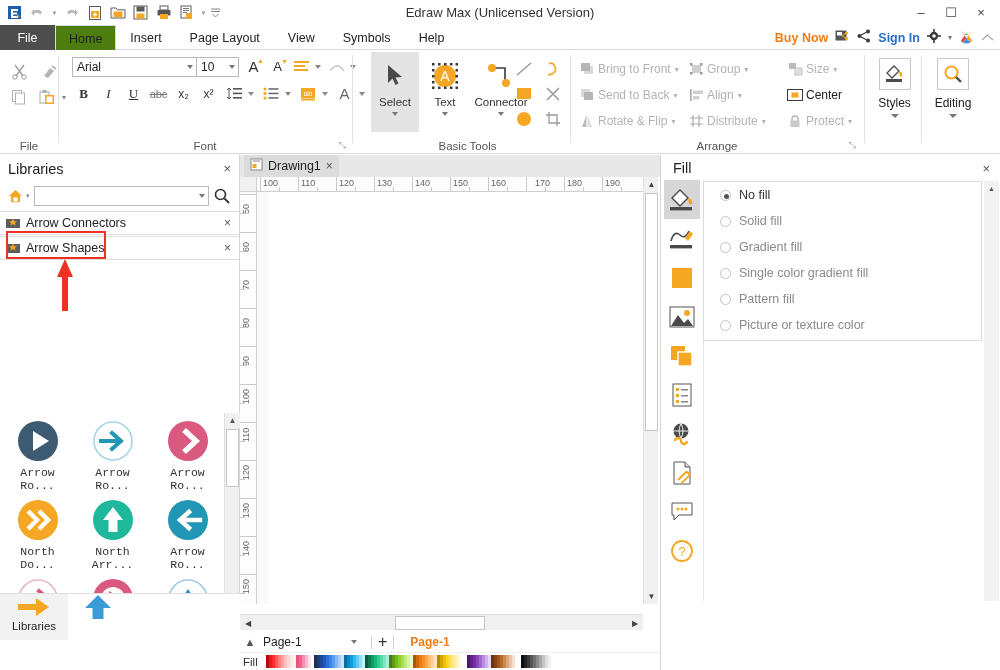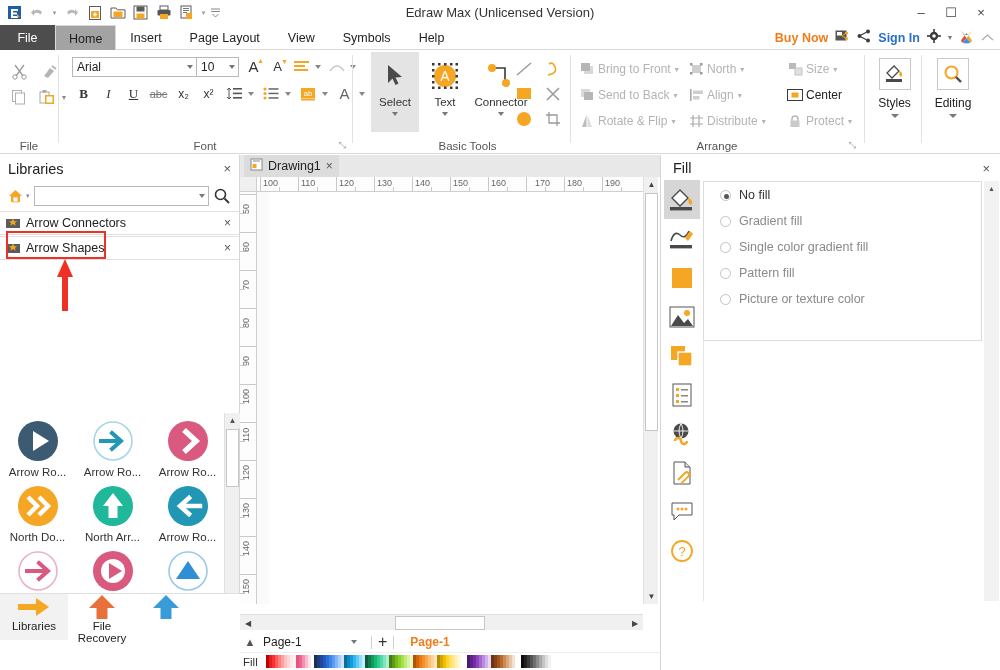--- a/index.html
+++ b/index.html
@@ -40,21 +40,21 @@
   }
   .tabs { position: absolute; left: 0; top: 0; display: flex; height: 25px; align-items: stretch; }
   .tab-file {
     width: 55px; background: #4d4d4d; color: #fff; display: flex; align-items: center;
     justify-content: center; font-size: 12.5px;
   }
   .tab {
     padding: 0 13px; display: flex; align-items: center; font-size: 12.5px; color: #222;
     background: transparent; border: 1px solid transparent; border-bottom: none;
   }
-  .tab.active { background: #a3a3a3; border-color: #d9d9d9; position: relative; top: 0; height: 26px; }
+  .tab.active { background: #4d7c0f; border-color: #d9d9d9; position: relative; top: 0; height: 26px; }
   .menu-right {
     position: absolute; right: 6px; top: 0; height: 25px; display: flex; align-items: center; gap: 7px;
     font-size: 12.5px;
   }
   .buy-now { color: #f07d1a; font-weight: bold; }
   .sign-in { color: #2a6fc9; font-weight: bold; }
 
   
   .ribbon {
     position: absolute; left: 0; top: 50px; width: 1000px; height: 104px;
@@ -148,21 +148,21 @@
   }
   .lg-ico { width: 22px; display: flex; align-items: center; justify-content: center; padding-left: 4px; }
   .lg-label { font-size: 12.5px; color: #222; flex: 1; padding-left: 4px; }
   .lg-close { font-size: 12px; color: #555; padding-right: 8px; }
   .redbox {
     position: absolute; border: 2px solid #ee3124; pointer-events: none;
   }
   .redarrow { position: absolute; pointer-events: none; }
 
   .shapes-area {
-    position: absolute; left: 0; top: 258px; width: 225px; bottom: 47px; overflow: hidden;
+    position: absolute; left: 0; top: 258px; width: 225px; bottom: 47px; overflow: hidden; font-family: Liberation Mono, monospace;
   }
   .shape-row { display: flex; }
   .shape-cell { width: 75px; text-align: center; }
   .shape-ico { height: 55px; display: flex; align-items: center; justify-content: center; }
   .shape-name { font-size: 11.5px; color: #333; margin-top: -2px; }
 
   .lib-scrollbar {
     position: absolute; right: 0; top: 258px; width: 15px; bottom: 30px;
     background: #f0f0f0; border-left: 1px solid #e0e0e0;
   }
@@ -664,21 +664,21 @@
             <svg width="15" height="14" viewBox="0 0 15 14">
                 <rect x="3" y="3" width="9" height="8" fill="#cfcfcf"></rect>
                 <g fill="#9a9a9a">
                   <rect x="1" y="1" width="2.5" height="2.5"></rect>
                   <rect x="11" y="1" width="2.5" height="2.5"></rect>
                   <rect x="1" y="10" width="2.5" height="2.5"></rect>
                   <rect x="11" y="10" width="2.5" height="2.5"></rect>
                 </g>
               </svg>
           </span>
-          <span>North</span>
+          <span>Group</span>
           <span style="margin-left:4px;font-size:8px">▾</span>
         </div>
         <div class="arr-item">
           <span class="ai">
             <svg width="15" height="14" viewBox="0 0 15 14">
                 <rect x="1" y="1" width="1.6" height="12" fill="#aaa"></rect>
                 <rect x="4" y="2.5" width="10" height="3.5" fill="#cfcfcf"></rect>
                 <rect x="4" y="8" width="6.5" height="3.5" fill="#cfcfcf"></rect>
               </svg>
           </span>
@@ -911,28 +911,20 @@
     </div>
 
     <div class="lib-bottomtabs">
       <div class="lbt active">
         <div class="li">
           <svg width="36" height="24" viewBox="0 0 36 24">
               <path d="M2 9 h18 v-6 l13 9 -13 9 v-6 h-18z" fill="#f5a623"></path>
             </svg>
         </div>
         <div class="ll">Libraries</div>
-      </div>
-      <div class="lbt">
-        <div class="li">
-          <svg width="30" height="26" viewBox="0 0 30 26">
-              <path d="M15 1 L28 14 h-7.5 v11 h-11 v-11 h-7.5z" fill="#e8703a"></path>
-            </svg>
-        </div>
-        <div class="ll">File Recovery</div>
       </div>
       <div class="lbt" style="width:60px">
         <div class="li">
           <svg width="30" height="26" viewBox="0 0 30 26">
               <path d="M15 1 L28 14 h-7.5 v11 h-11 v-11 h-7.5z" fill="#3a9bd9"></path>
             </svg>
         </div>
       </div>
     </div>
   </div>
@@ -1236,20 +1228,24 @@
       </div>
     </div>
 
     <div class="fp-body">
       <div class="fp-opt">
         <span class="radio on"></span>
         <span class="opt-label on">No fill</span>
       </div>
       <div class="fp-opt">
         <span class="radio"></span>
+        <span class="opt-label">Solid fill</span>
+      </div>
+      <div class="fp-opt">
+        <span class="radio"></span>
         <span class="opt-label">Gradient fill</span>
       </div>
       <div class="fp-opt">
         <span class="radio"></span>
         <span class="opt-label">Single color gradient fill</span>
       </div>
       <div class="fp-opt">
         <span class="radio"></span>
         <span class="opt-label">Pattern fill</span>
       </div>

